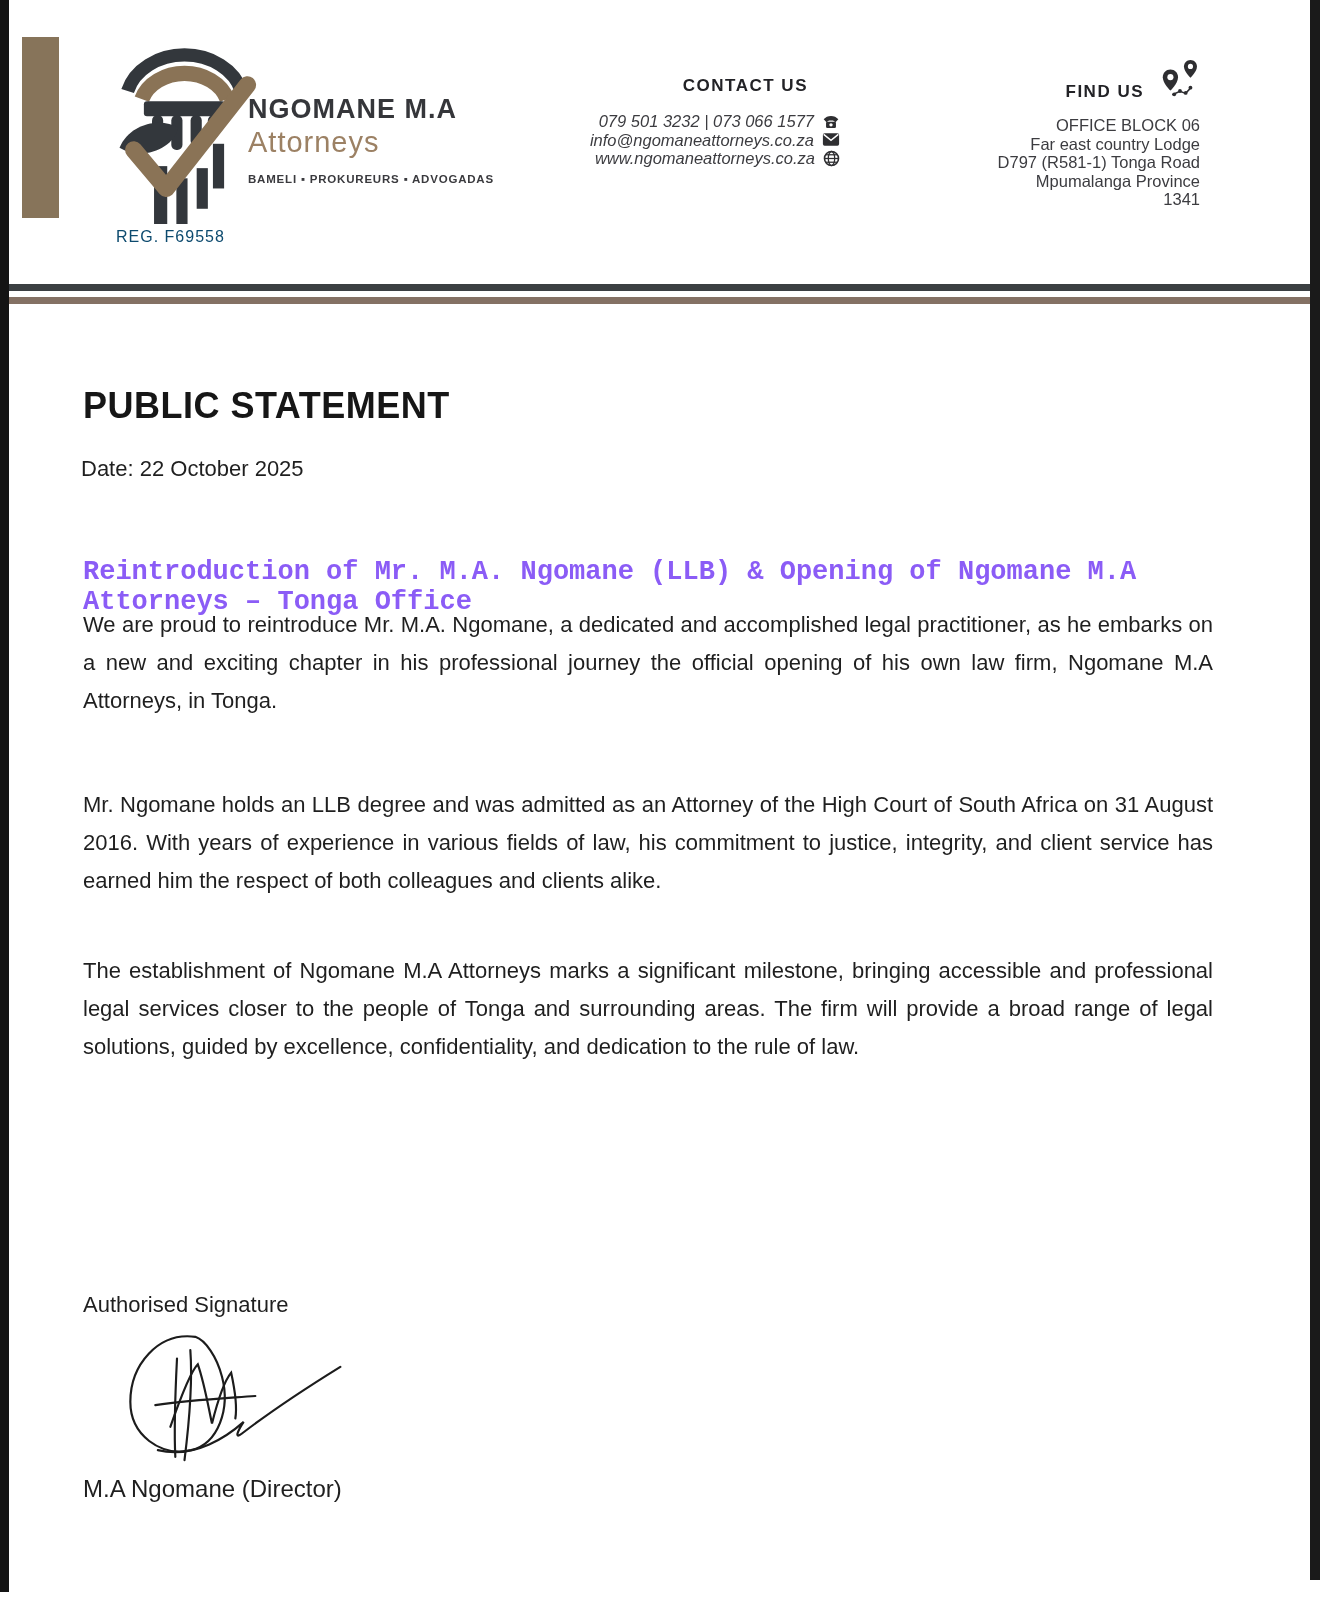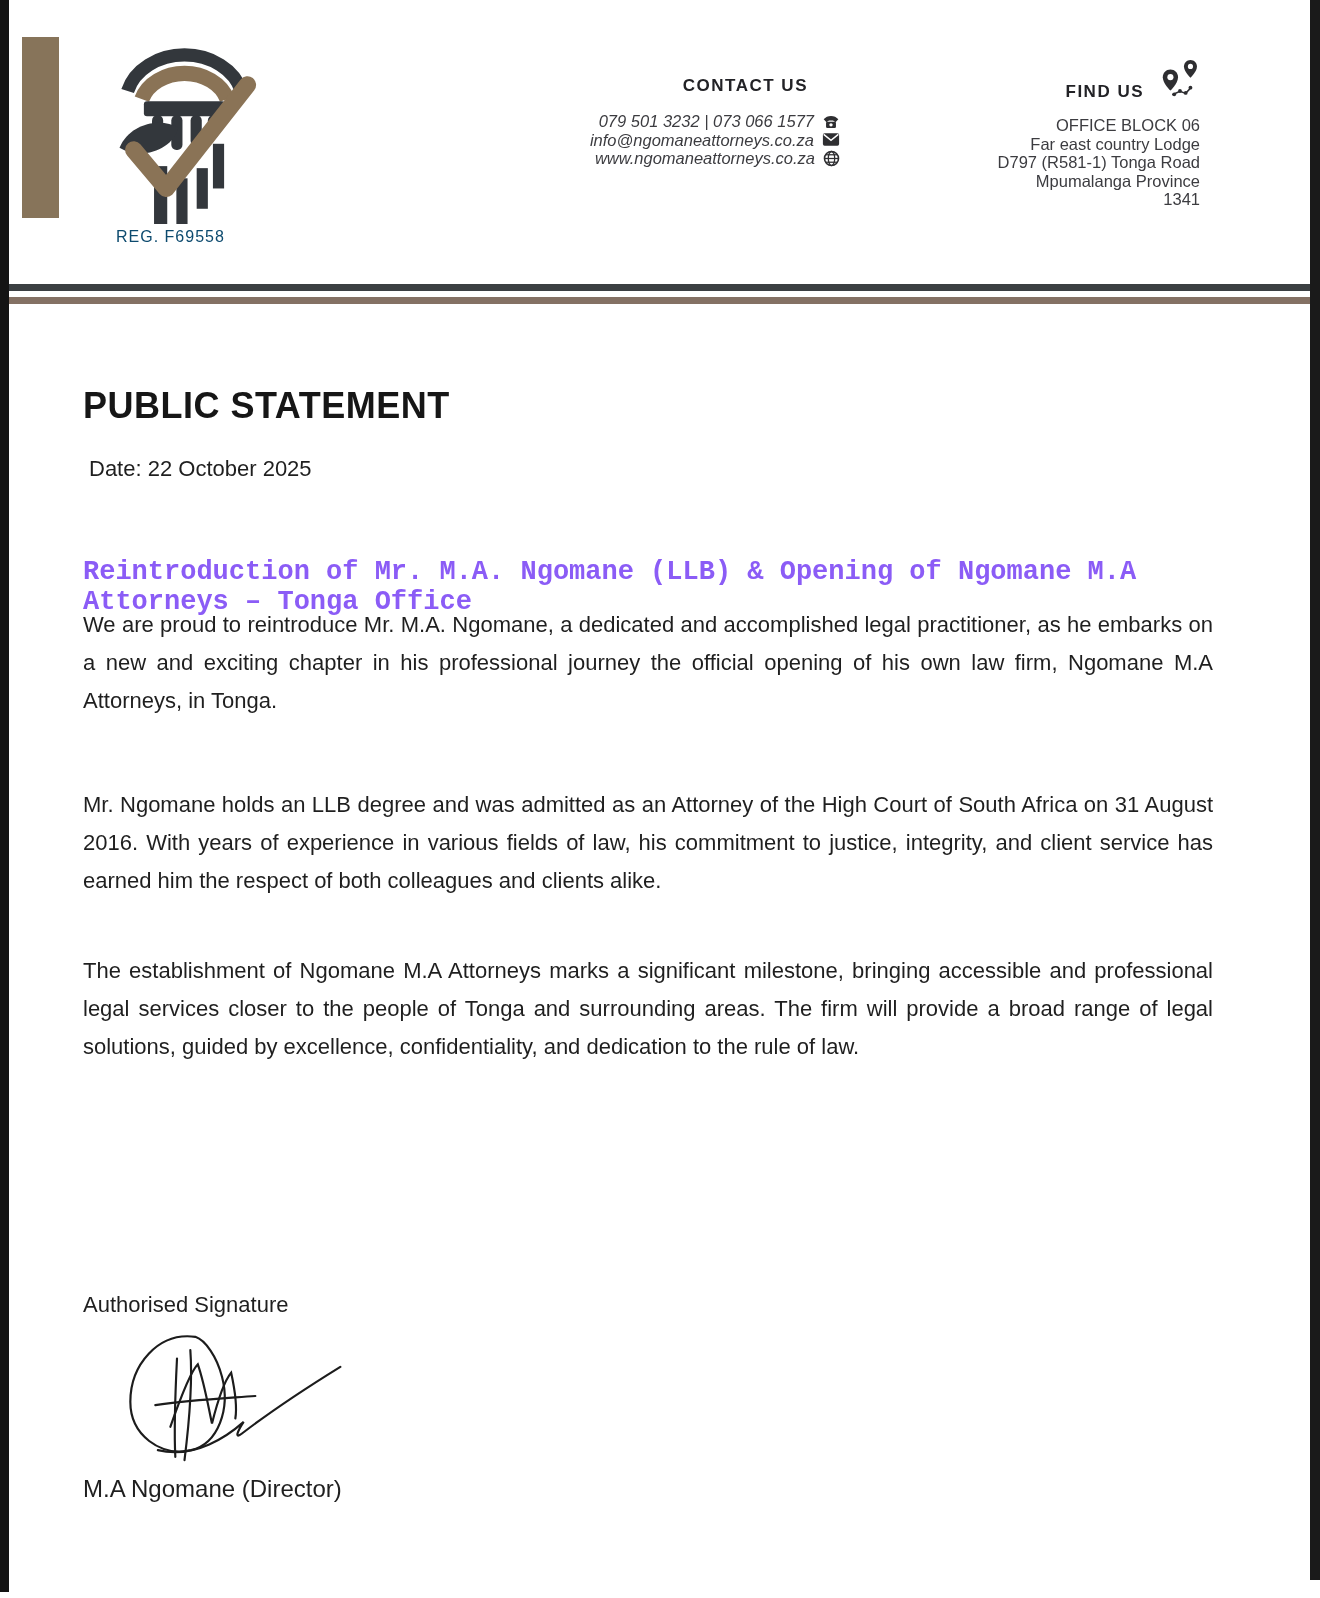--- a/index.html
+++ b/index.html
@@ -32,21 +32,21 @@
   .findus { position:absolute; right:120px; top:58px; text-align:right; }
   .findus-title-row { display:flex; justify-content:flex-end; align-items:flex-end; gap:14px; margin-bottom:14px; }
   .f-line { font-size:16.5px; color:#3c3c40; font-weight:500; line-height:18.5px; }
 
   .divider-dark  { position:absolute; left:9px; width:1301px; top:284px; height:7px; background:#3b3f42; }
   .divider-brown { position:absolute; left:9px; width:1301px; top:297px; height:7px; background:#847164; }
 
   
   .doc-title { position:absolute; left:83px; top:385px; font-size:36px; font-weight:800;
                letter-spacing:0.5px; color:#161616; }
-  .doc-date  { position:absolute; left:89px; top:456px; font-size:22px; color:#1f1f1f; }
+  .doc-date  { position:absolute; left:81px; top:456px; font-size:22px; color:#1f1f1f; }
   .doc-subject { position:absolute; left:83px; top:557px; width:1130px; font-size:27px;
                  font-weight:700; color:#8b5cf6;font-family:Liberation Mono, monospace; }
   .para { position:absolute; left:83px; width:1130px; font-size:22px; color:#1f1f1f;
           line-height:38px; text-align:justify; }
   .p1 { top:606px; } .p2 { top:786px; } .p3 { top:952px; }
 
   .sig-label { position:absolute; left:83px; top:1292px; font-size:22px; color:#1f1f1f; }
   .sig-svg   { position:absolute; left:112px; top:1322px; }
   .signatory { position:absolute; left:83px; top:1475px; font-size:24px; color:#1f1f1f; }
 </style>
@@ -69,20 +69,25 @@
     <rect x="76" y="88" width="11" height="30" rx="5" fill="#33373c"></rect>
     <rect x="93" y="88" width="11" height="22" rx="5" fill="#33373c"></rect>
     <rect x="40" y="138" width="13" height="60" fill="#33373c"></rect>
     <rect x="62" y="150" width="11" height="48" fill="#33373c"></rect>
     <rect x="82" y="140" width="11" height="40" fill="#33373c"></rect>
     <rect x="98" y="116" width="11" height="44" fill="#33373c"></rect>
     <path d="M6 120 C 16 96 46 90 64 100 C 60 120 28 134 6 120 Z" fill="#33373c"></path>
     <path d="M20 122 L52 160 L132 58" fill="none" stroke="#8a7356" stroke-width="17" stroke-linecap="round" stroke-linejoin="round"></path>
   </svg>
 
+  <div class="brand">
+    <div class="brand-name">NGOMANE M.A</div>
+    <div class="brand-sub">Attorneys</div>
+    <div class="brand-tag">BAMELI ▪ PROKUREURS ▪ ADVOGADAS</div>
+  </div>
 
   <div class="reg">REG. F69558</div>
 
   <div class="contact">
     <div class="block-title">CONTACT US</div>
     <div class="c-line">
       <span>079 501 3232 | 073 066 1577</span>
       <svg width="18" height="16" viewBox="0 0 16 14">
         <path d="M1.5 5.5 C 4.5 1.5 11.5 1.5 14.5 5.5 L12 8 L9.8 6.6 L6.2 6.6 L4 8 Z" fill="#2e2e31"></path>
         <rect x="3.6" y="7.6" width="8.8" height="5.6" rx="1.2" fill="#2e2e31"></rect>

